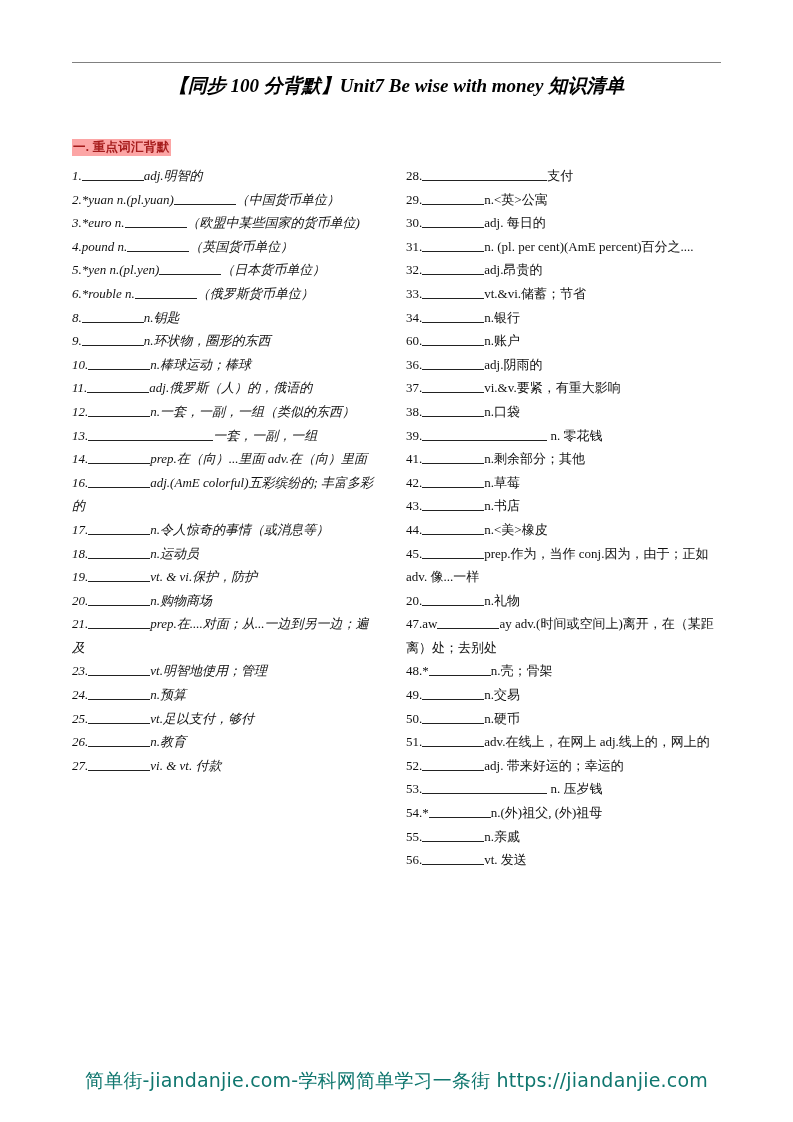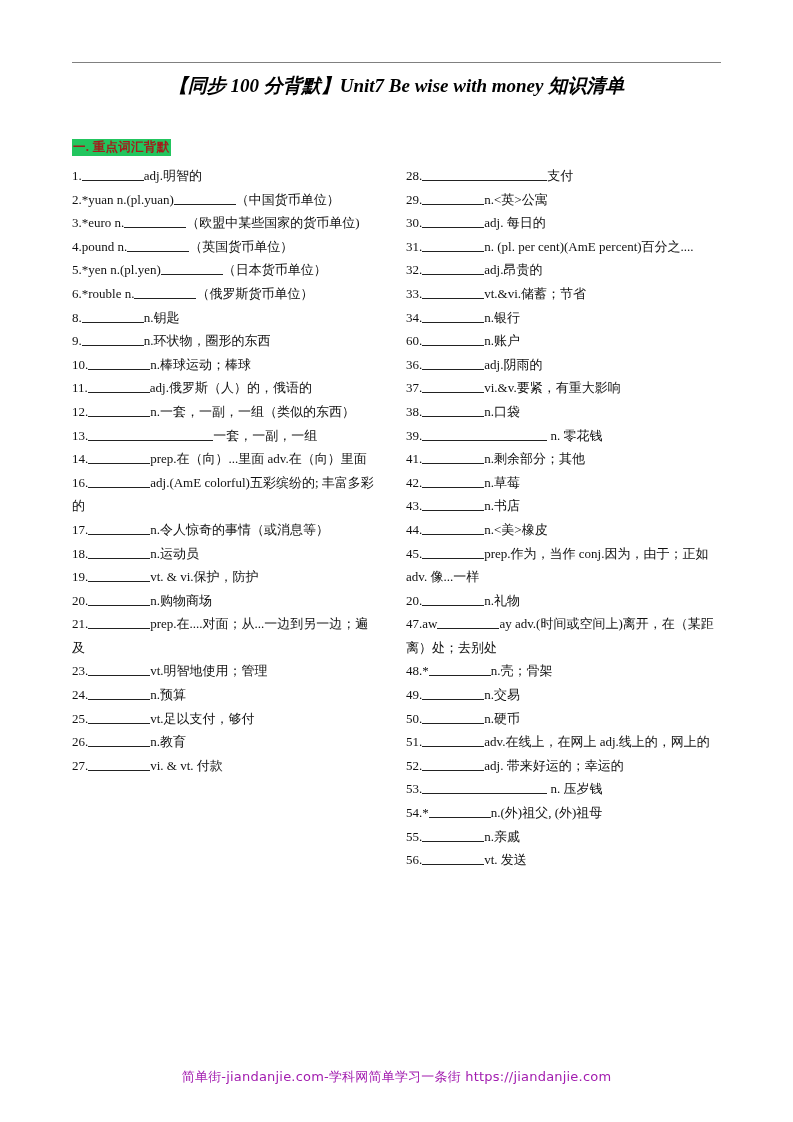--- a/index.html
+++ b/index.html
@@ -45,39 +45,39 @@
     font-style: italic;
   }
   
   .section-heading {
     position: absolute;
     left: 72px;
     top: 139px;
     font-size: 12.5px;
     font-weight: bold;
     color: #a51b1b;
-    background: #22c55e;
+    background: #fca5a5;
     line-height: 15px;
     padding: 1px 2px 1px 1px;
     letter-spacing: 0.3px;
   }
   
   .columns {
     position: absolute;
     left: 72px;
     top: 164px;
     width: 649px;
     display: flex;
     gap: 0px;
   }
   .col {
     width: 324px;
     box-sizing: border-box;
   }
-  .col-left { padding-right: 18px; }
+  .col-left { padding-right: 18px; font-style: italic; }
   .col-right { padding-left: 10px; }
 
   .entry {
     font-size: 13px;
     line-height: 23.6px;
     color: #111;
     word-break: break-word;
     font-family: "Liberation Serif", "DejaVu Serif", serif;
   }
   .blank {
@@ -90,22 +90,22 @@
   .b-md { width: 62px; }
   .b-xl { width: 125px; }
 
   
   .footer {
     position: absolute;
     left: 0;
     top: 1068px;
     width: 793px;
     text-align: center;
-    font-size: 13px;
-    color: #a21caf;
+    font-size: 19px;
+    color: #0f766e;
     font-family: "DejaVu Sans", "Liberation Sans", sans-serif;
     letter-spacing: 0.2px;
   }
 </style>
 </head>
 <body>
 
 <div class="page">
 
   <div class="top-rule"></div>

